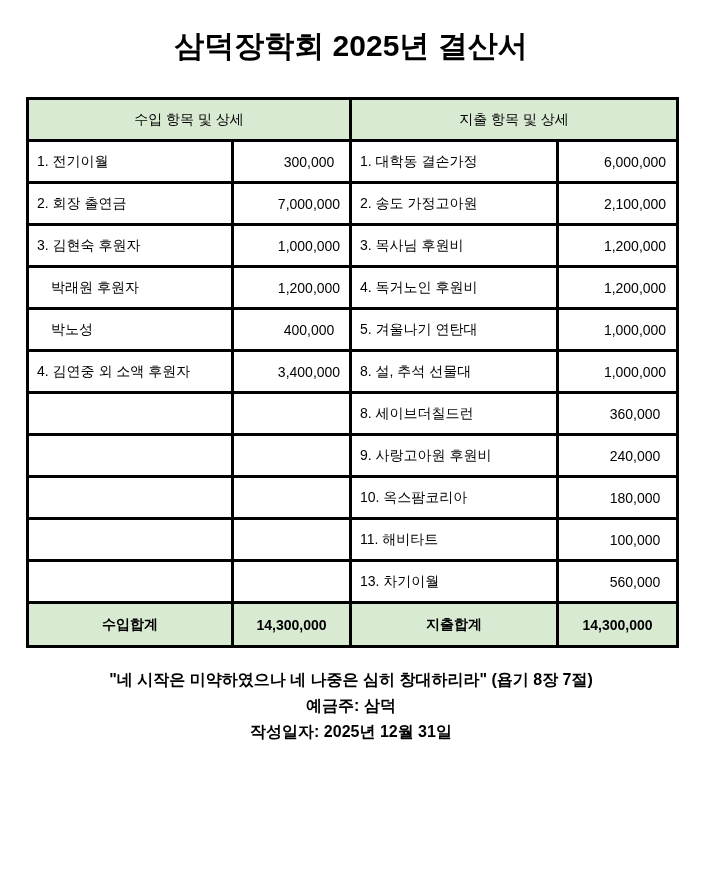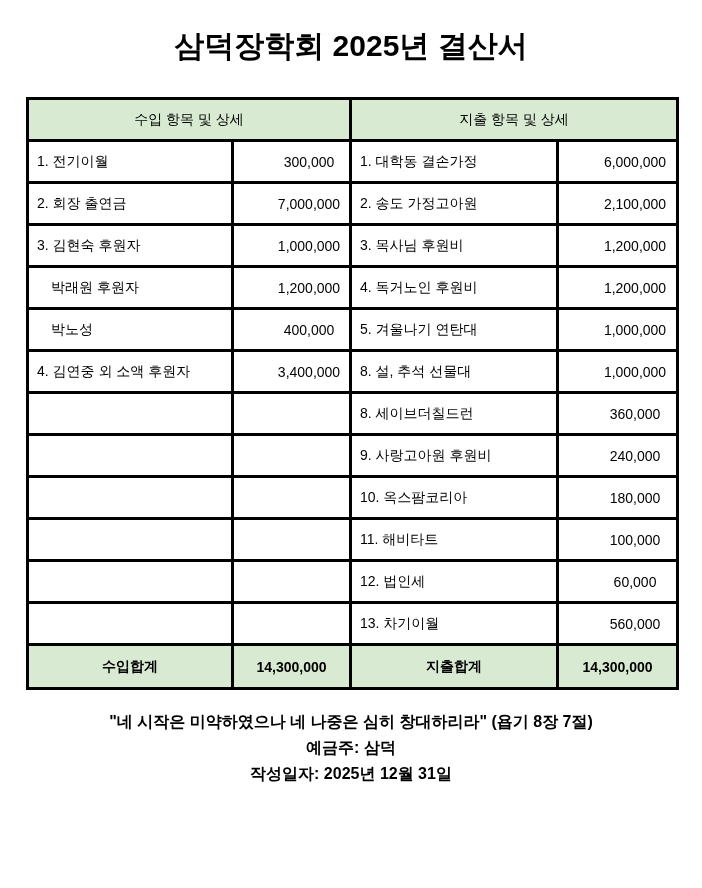--- a/index.html
+++ b/index.html
@@ -144,26 +144,20 @@
   </tr>
         <tr>
     <td class="item"></td>
     <td class="amount"></td>
     <td class="item">11. 해비타트</td>
     <td class="amount">100,000</td>
   </tr>
         <tr>
     <td class="item"></td>
     <td class="amount"></td>
-    <td class="item">12. 법인세</td>
-    <td class="amount">60,000</td>
-  </tr>
-        <tr>
-    <td class="item"></td>
-    <td class="amount"></td>
     <td class="item">13. 차기이월</td>
     <td class="amount">560,000</td>
   </tr>
       </tbody>
     <tfoot>
       <tr>
         <td class="total">수입합계</td>
         <td class="total">14,300,000</td>
         <td class="total">지출합계</td>
         <td class="total">14,300,000</td>

